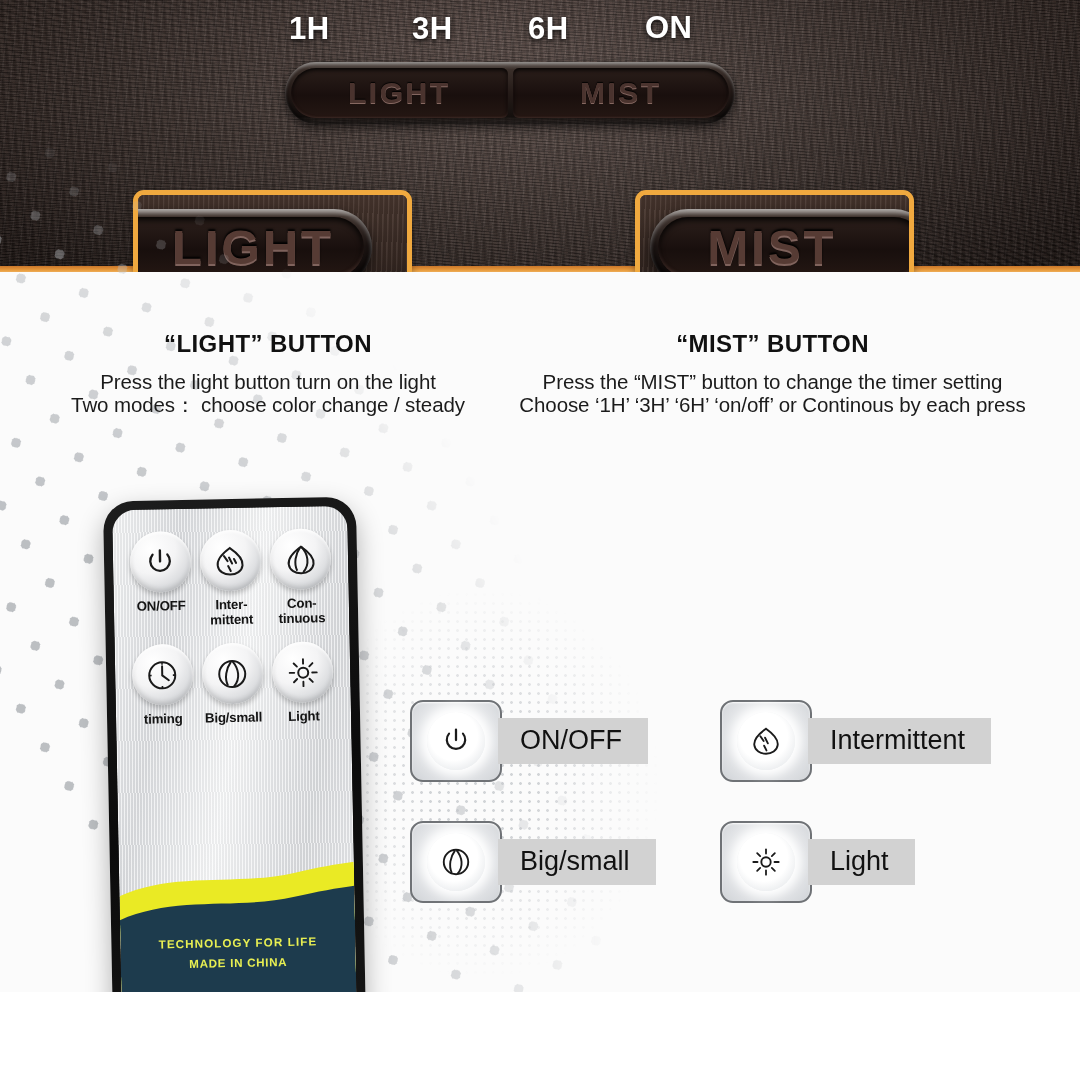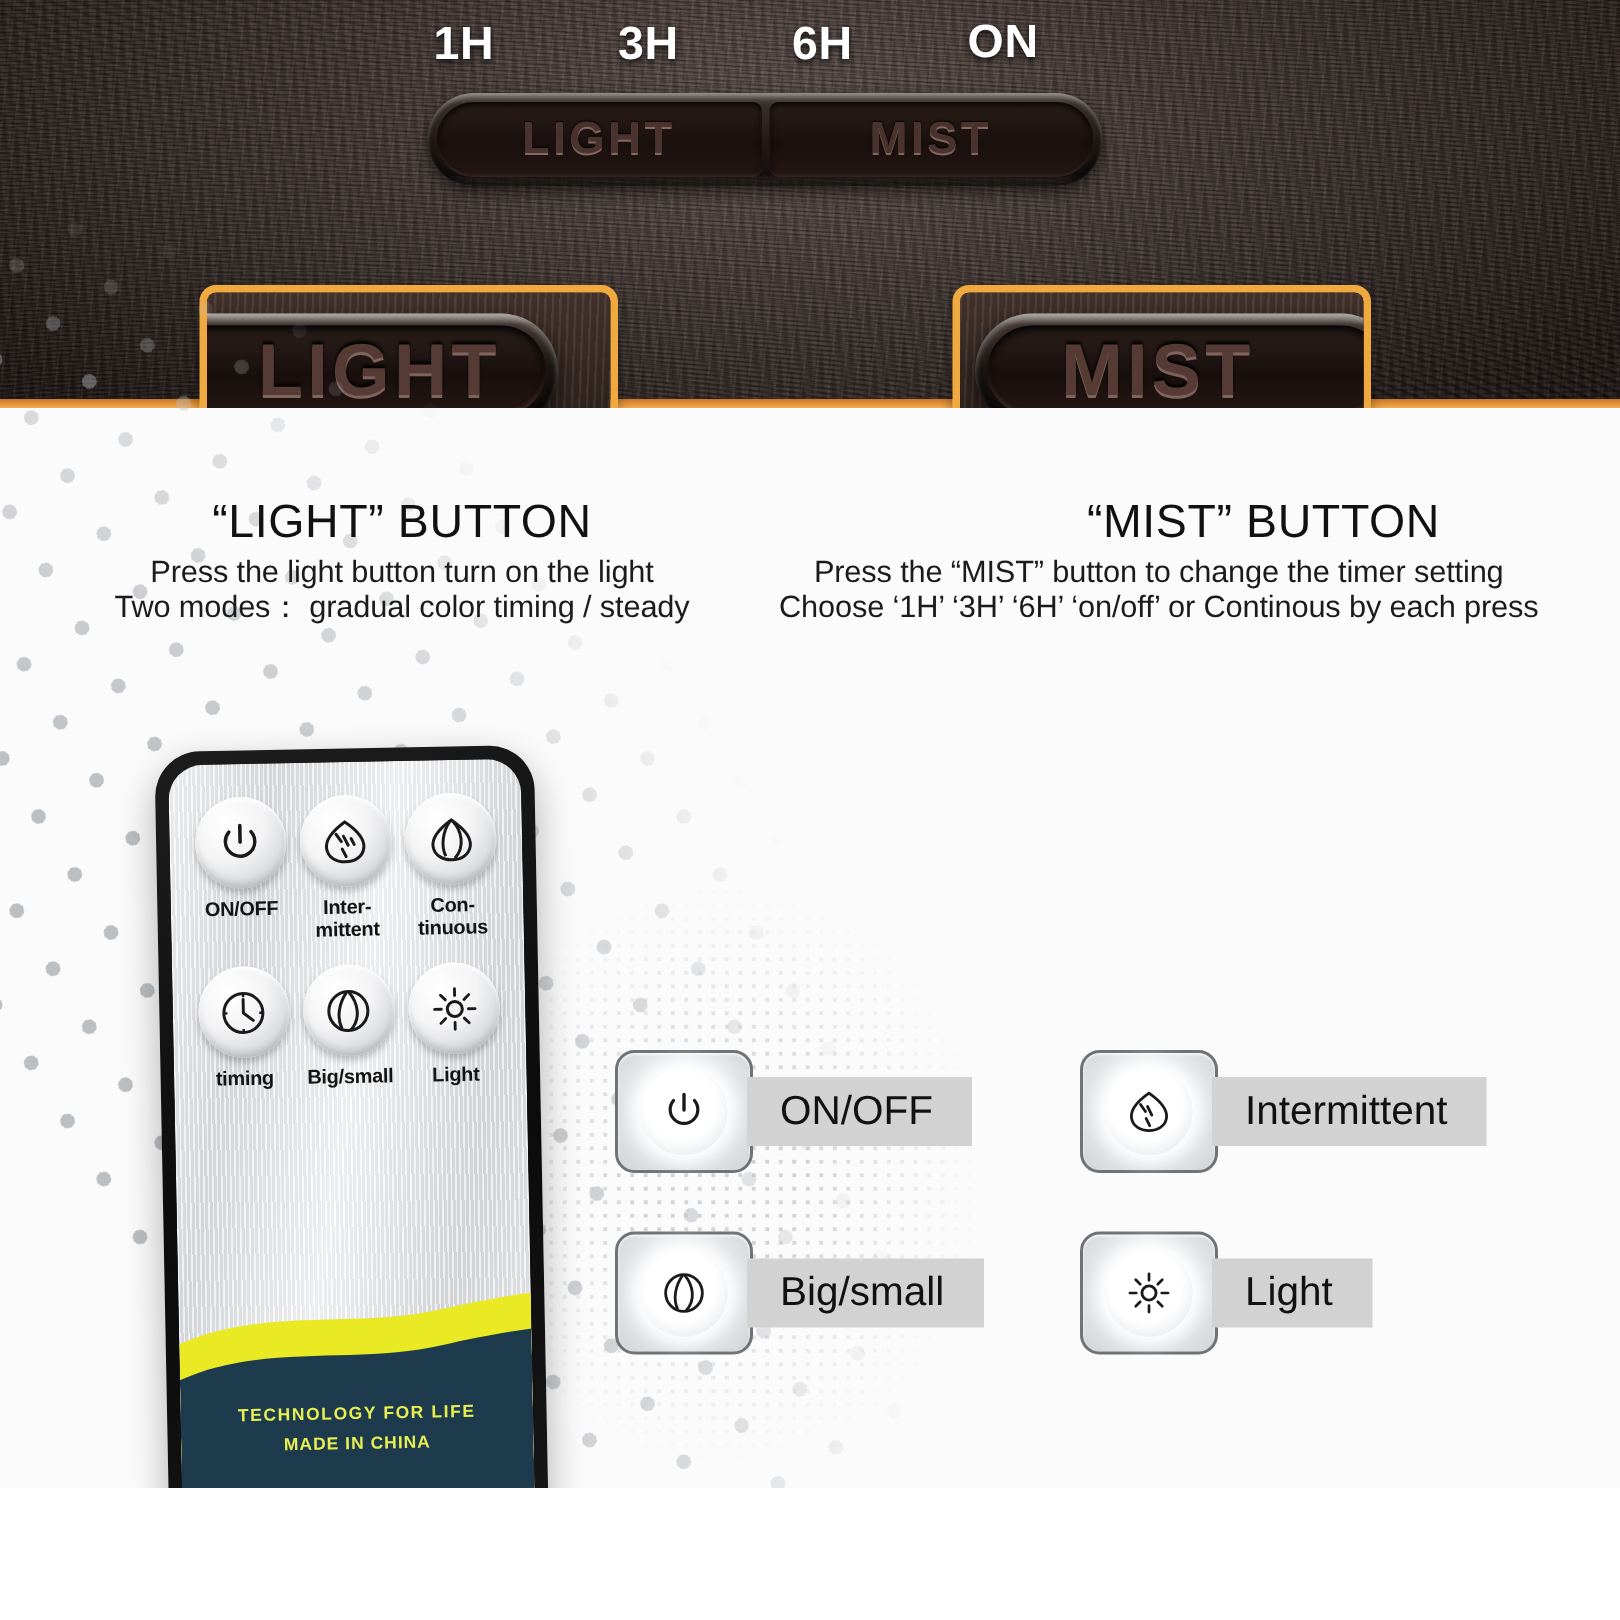--- a/index.html
+++ b/index.html
@@ -71,21 +71,21 @@
     -webkit-mask-image:radial-gradient(ellipse 300px 430px at 6% 52%, #000 28%, rgba(0,0,0,.55) 62%, transparent 84%);
             mask-image:radial-gradient(ellipse 300px 430px at 6% 52%, #000 28%, rgba(0,0,0,.55) 62%, transparent 84%);
     opacity:.95;}
   .mesh{position:absolute;left:300px;top:300px;width:430px;height:470px;
     background-image:radial-gradient(circle 1.5px at center, #c4c7cb 92%, transparent 96%);
     background-size:9px 9px;opacity:.75;
     -webkit-mask-image:radial-gradient(ellipse 230px 250px at 42% 45%, #000 25%, transparent 78%);
             mask-image:radial-gradient(ellipse 230px 250px at 42% 45%, #000 25%, transparent 78%);}
 
   
-  .sec-title{position:absolute;font-weight:normal;font-size:31px;color:#111;letter-spacing:.4px;text-align:center;}
+  .sec-title{position:absolute;font-weight:bold;font-size:24px;color:#111;letter-spacing:.4px;text-align:center;}
   .sec-desc{position:absolute;font-size:20.5px;color:#1b1b1b;text-align:center;line-height:1.17;letter-spacing:-.1px;}
 
   
   .remote{position:absolute;left:108px;top:499px;width:253px;height:534px;border-radius:30px;
     background:linear-gradient(160deg,#1d1d1d 0%,#0b0b0b 55%,#171717 100%);
     box-shadow:0 10px 26px rgba(0,0,0,.30);transform:rotate(-1.1deg);}
   .remote-face{position:absolute;left:9px;top:9px;right:9px;bottom:9px;border-radius:23px;overflow:hidden;
     background:
       repeating-linear-gradient(90deg, rgba(255,255,255,.55) 0 1px, rgba(0,0,0,.045) 1px 3px),
       linear-gradient(100deg,#f4f5f6 0%,#dcdee1 22%,#f7f8f9 48%,#d9dbde 76%,#eff0f2 100%);}
@@ -165,23 +165,23 @@
     </div>
   </div>
 
   <div class="lower">
     <div class="dots"></div>
     <div class="mesh"></div>
   </div>
 
   <div class="sec-title" style="left:83px;top:330px;width:370px;">“LIGHT” BUTTON</div>
   <div class="sec-desc" style="left:53px;top:370px;width:430px;">Press the light button turn on the light</div>
-  <div class="sec-desc" style="left:53px;top:393px;width:430px;">Two modes：  gradual color timing / steady</div>
-
-  <div class="sec-title" style="left:585px;top:330px;width:375px;text-align:right;">“MIST” BUTTON</div>
+  <div class="sec-desc" style="left:53px;top:393px;width:430px;">Two modes：  choose color change / steady</div>
+
+  <div class="sec-title" style="left:585px;top:330px;width:375px;">“MIST” BUTTON</div>
   <div class="sec-desc" style="left:515px;top:370px;width:515px;">Press the “MIST” button to change the timer setting</div>
   <div class="sec-desc" style="left:515px;top:393px;width:515px;">Choose ‘1H’ ‘3H’ ‘6H’ ‘on/off’ or Continous by each press</div>
 
   <div class="remote">
     <div class="remote-face">
 
       <div class="btn-grid">
 
         <div class="btn-cell">
           <div class="rbtn">

